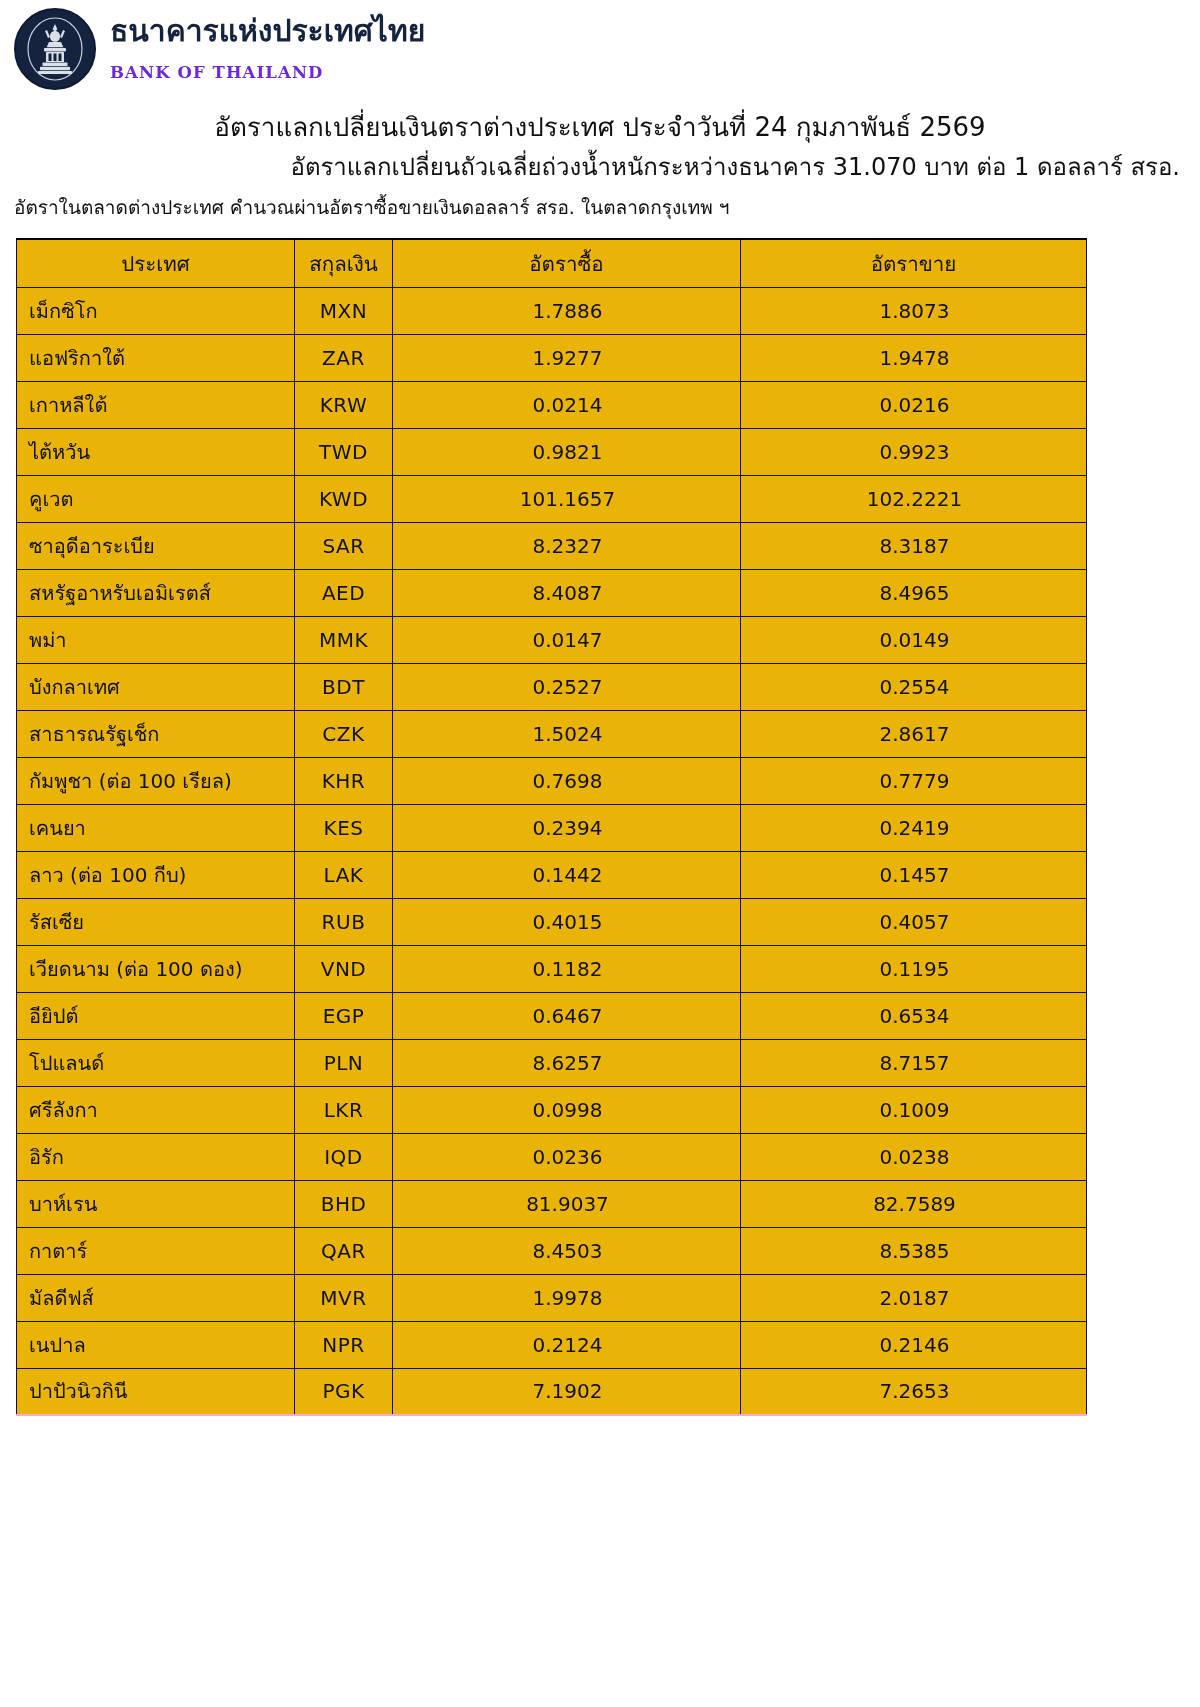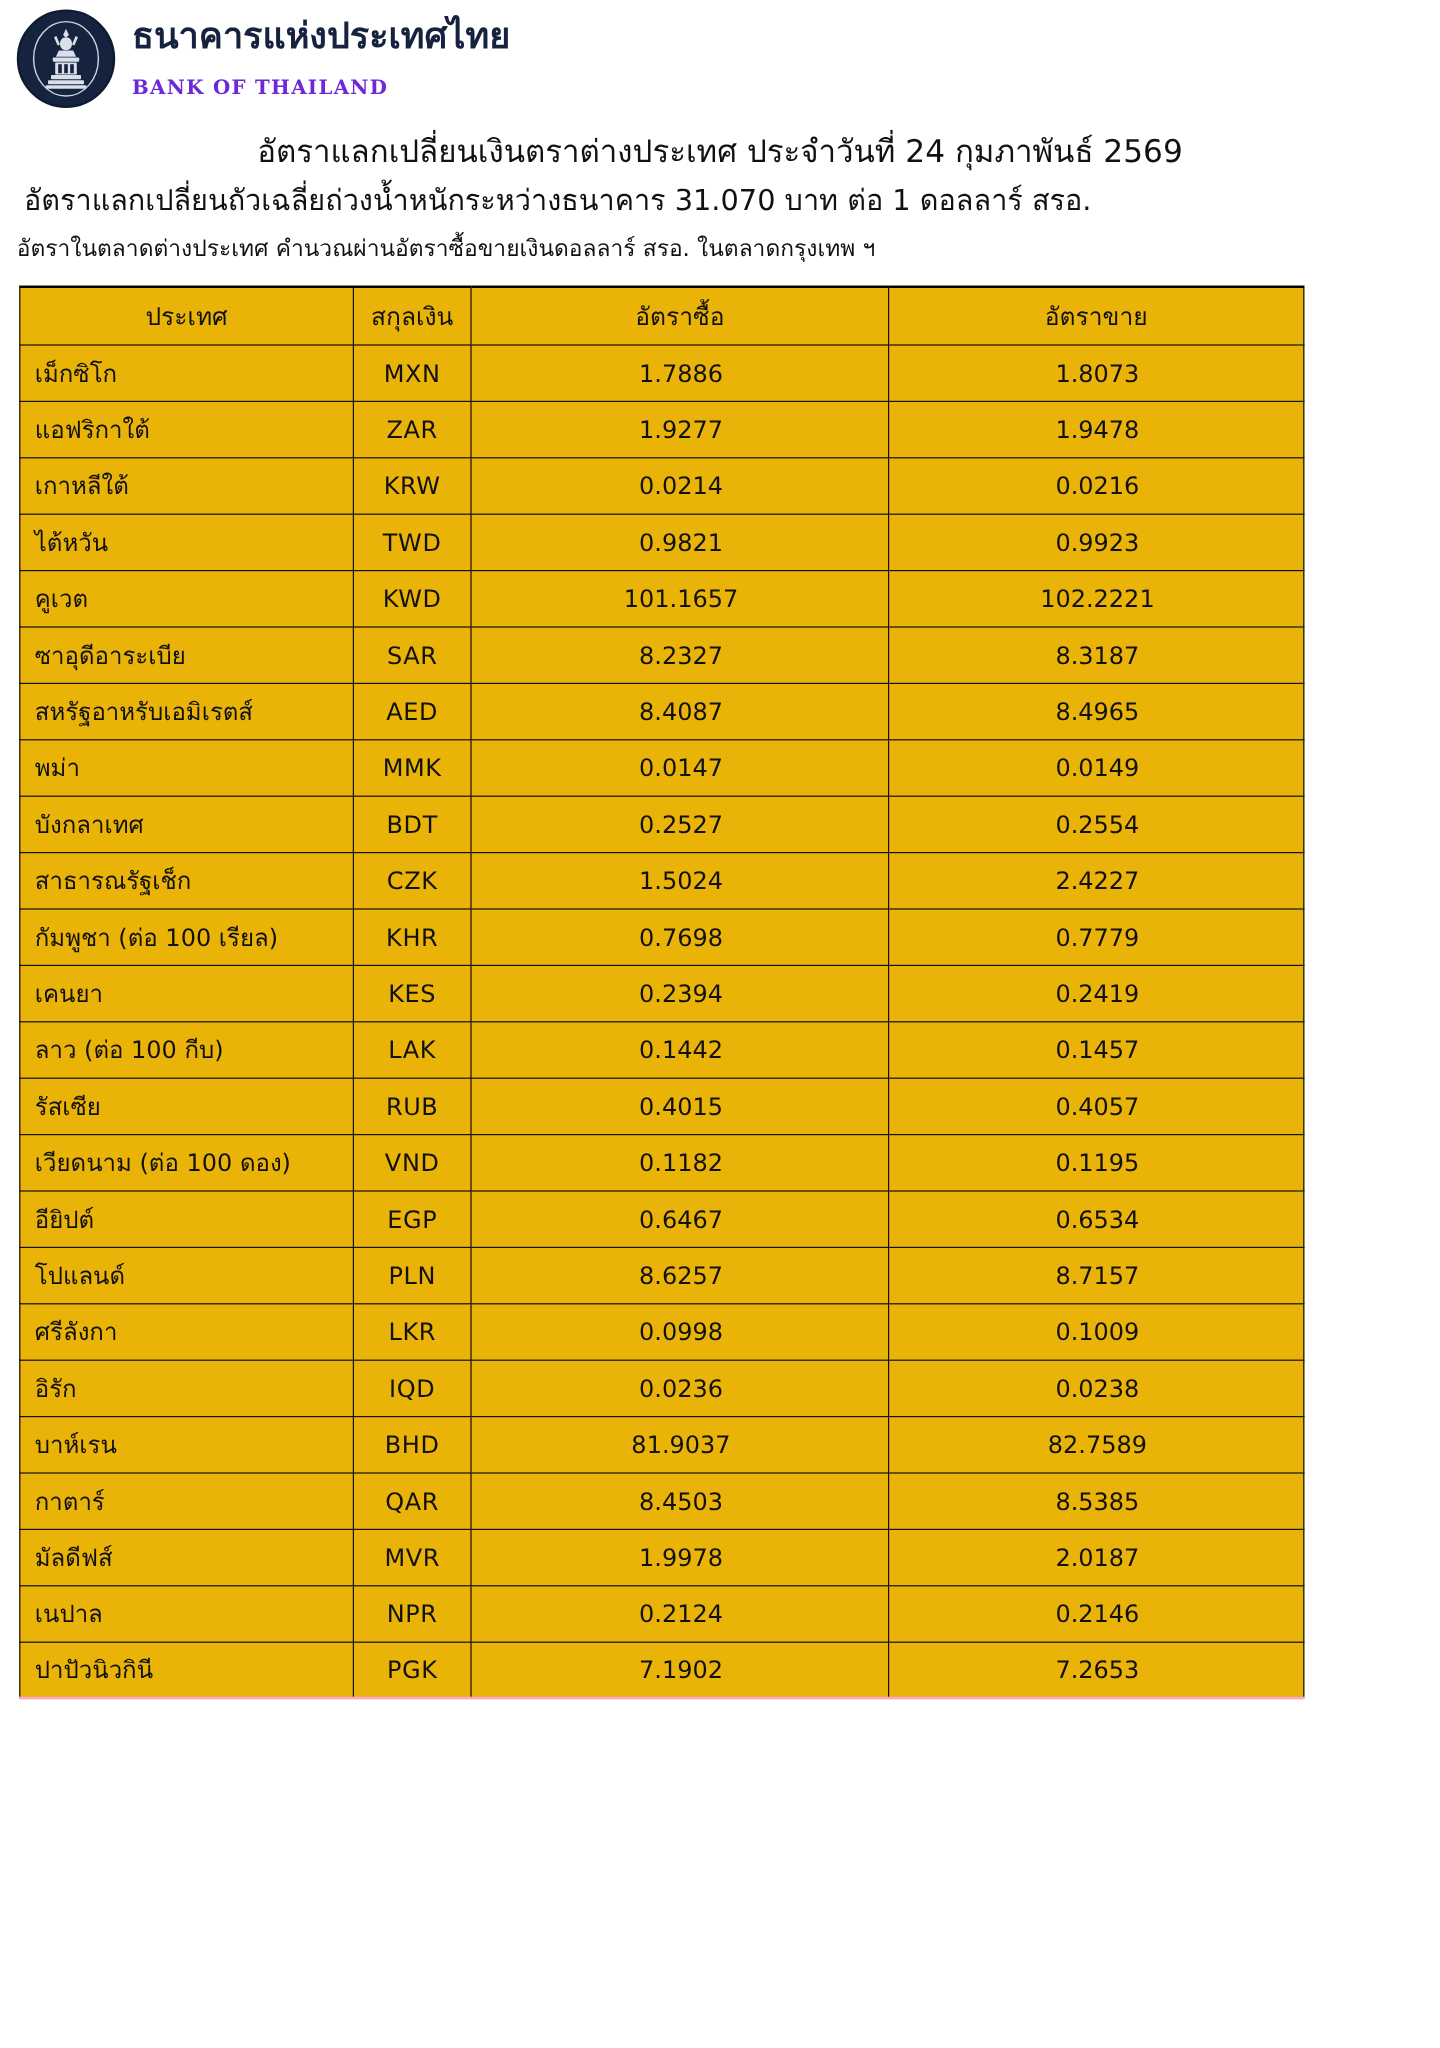--- a/index.html
+++ b/index.html
@@ -73,21 +73,21 @@
   }
   .title-1 {
     text-align: center;
     font-size: 26px;
     font-weight: 400;
     color: #111;
     padding: 0 20px;
     line-height: 1.35;
   }
   .title-2 {
-    text-align: left;
+    text-align: right;
     font-size: 24px;
     font-weight: 400;
     color: #111;
     padding: 6px 20px 0 20px;
     line-height: 1.35;
   }
   .title-3 {
     text-align: left;
     font-size: 19px;
     font-weight: 400;
@@ -256,21 +256,21 @@
           <tr>
             <td class="country">บังกลาเทศ</td>
             <td class="code">BDT</td>
             <td class="num">0.2527</td>
             <td class="num">0.2554</td>
           </tr>
           <tr>
             <td class="country">สาธารณรัฐเช็ก</td>
             <td class="code">CZK</td>
             <td class="num">1.5024</td>
-            <td class="num">2.4227</td>
+            <td class="num">2.8617</td>
           </tr>
           <tr>
             <td class="country">กัมพูชา (ต่อ 100 เรียล)</td>
             <td class="code">KHR</td>
             <td class="num">0.7698</td>
             <td class="num">0.7779</td>
           </tr>
           <tr>
             <td class="country">เคนยา</td>
             <td class="code">KES</td>

